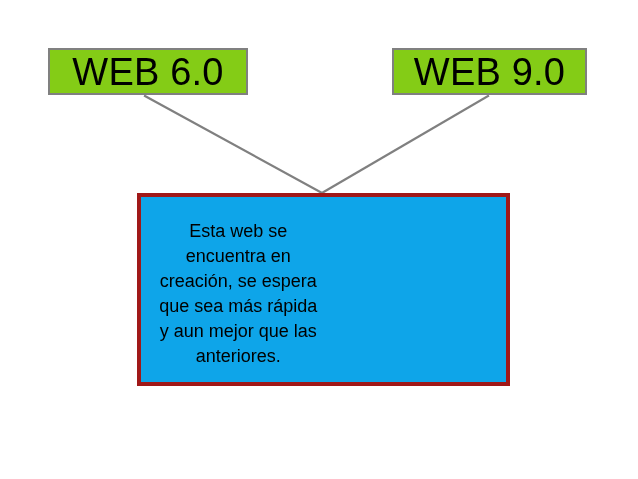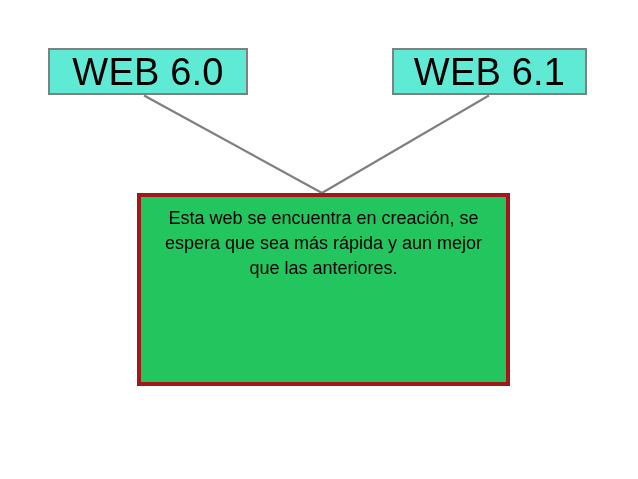--- a/index.html
+++ b/index.html
@@ -27,21 +27,21 @@
     top: 0;
     width: 638px;
     height: 479px;
     z-index: 1;
   }
 
   
   .web-box {
     position: absolute;
     box-sizing: border-box;
-    background: #5eead4;
+    background: #84cc16;
     border: 2px solid #808080;
     display: flex;
     align-items: center;
     justify-content: center;
     z-index: 2;
   }
   .web-box .web-label {
     font-size: 38px;
     line-height: 1;
     color: #000000;
@@ -62,25 +62,25 @@
   }
 
   
   #description-box {
     position: absolute;
     box-sizing: border-box;
     left: 137px;
     top: 193px;
     width: 373px;
     height: 193px;
-    background: #22c55e;
+    background: #0ea5e9;
     border: 4px solid #A01818;
     z-index: 3;
     display: flex;
-    flex-direction: column;
+    flex-direction: row;
     align-items: center;
     justify-content: flex-start;
     padding: 9px 12px 0 12px;
   }
   #description-box .para {
     width: 100%;
     margin: 0;
     text-align: center;
     font-size: 18px;
     line-height: 25px;
@@ -99,21 +99,21 @@
   <svg id="connectors" viewBox="0 0 638 479" width="638" height="479" xmlns="http://www.w3.org/2000/svg">
     <line x1="145" y1="96" x2="322" y2="193" stroke="#808080" stroke-width="2.2" stroke-linecap="square"></line>
     <line x1="488" y1="96" x2="322" y2="193" stroke="#808080" stroke-width="2.2" stroke-linecap="square"></line>
   </svg>
 
   <div class="web-box" id="web-box-left">
     <span class="web-label">WEB 6.0</span>
   </div>
 
   <div class="web-box" id="web-box-right">
-    <span class="web-label">WEB 6.1</span>
+    <span class="web-label">WEB 9.0</span>
   </div>
 
   <div id="description-box">
     <p class="para">Esta web se encuentra en creación, se espera que sea más rápida y aun mejor que las anteriores.</p>
     <div class="para-gap"></div>
   </div>
 
 </div>
 
 </body></html>

